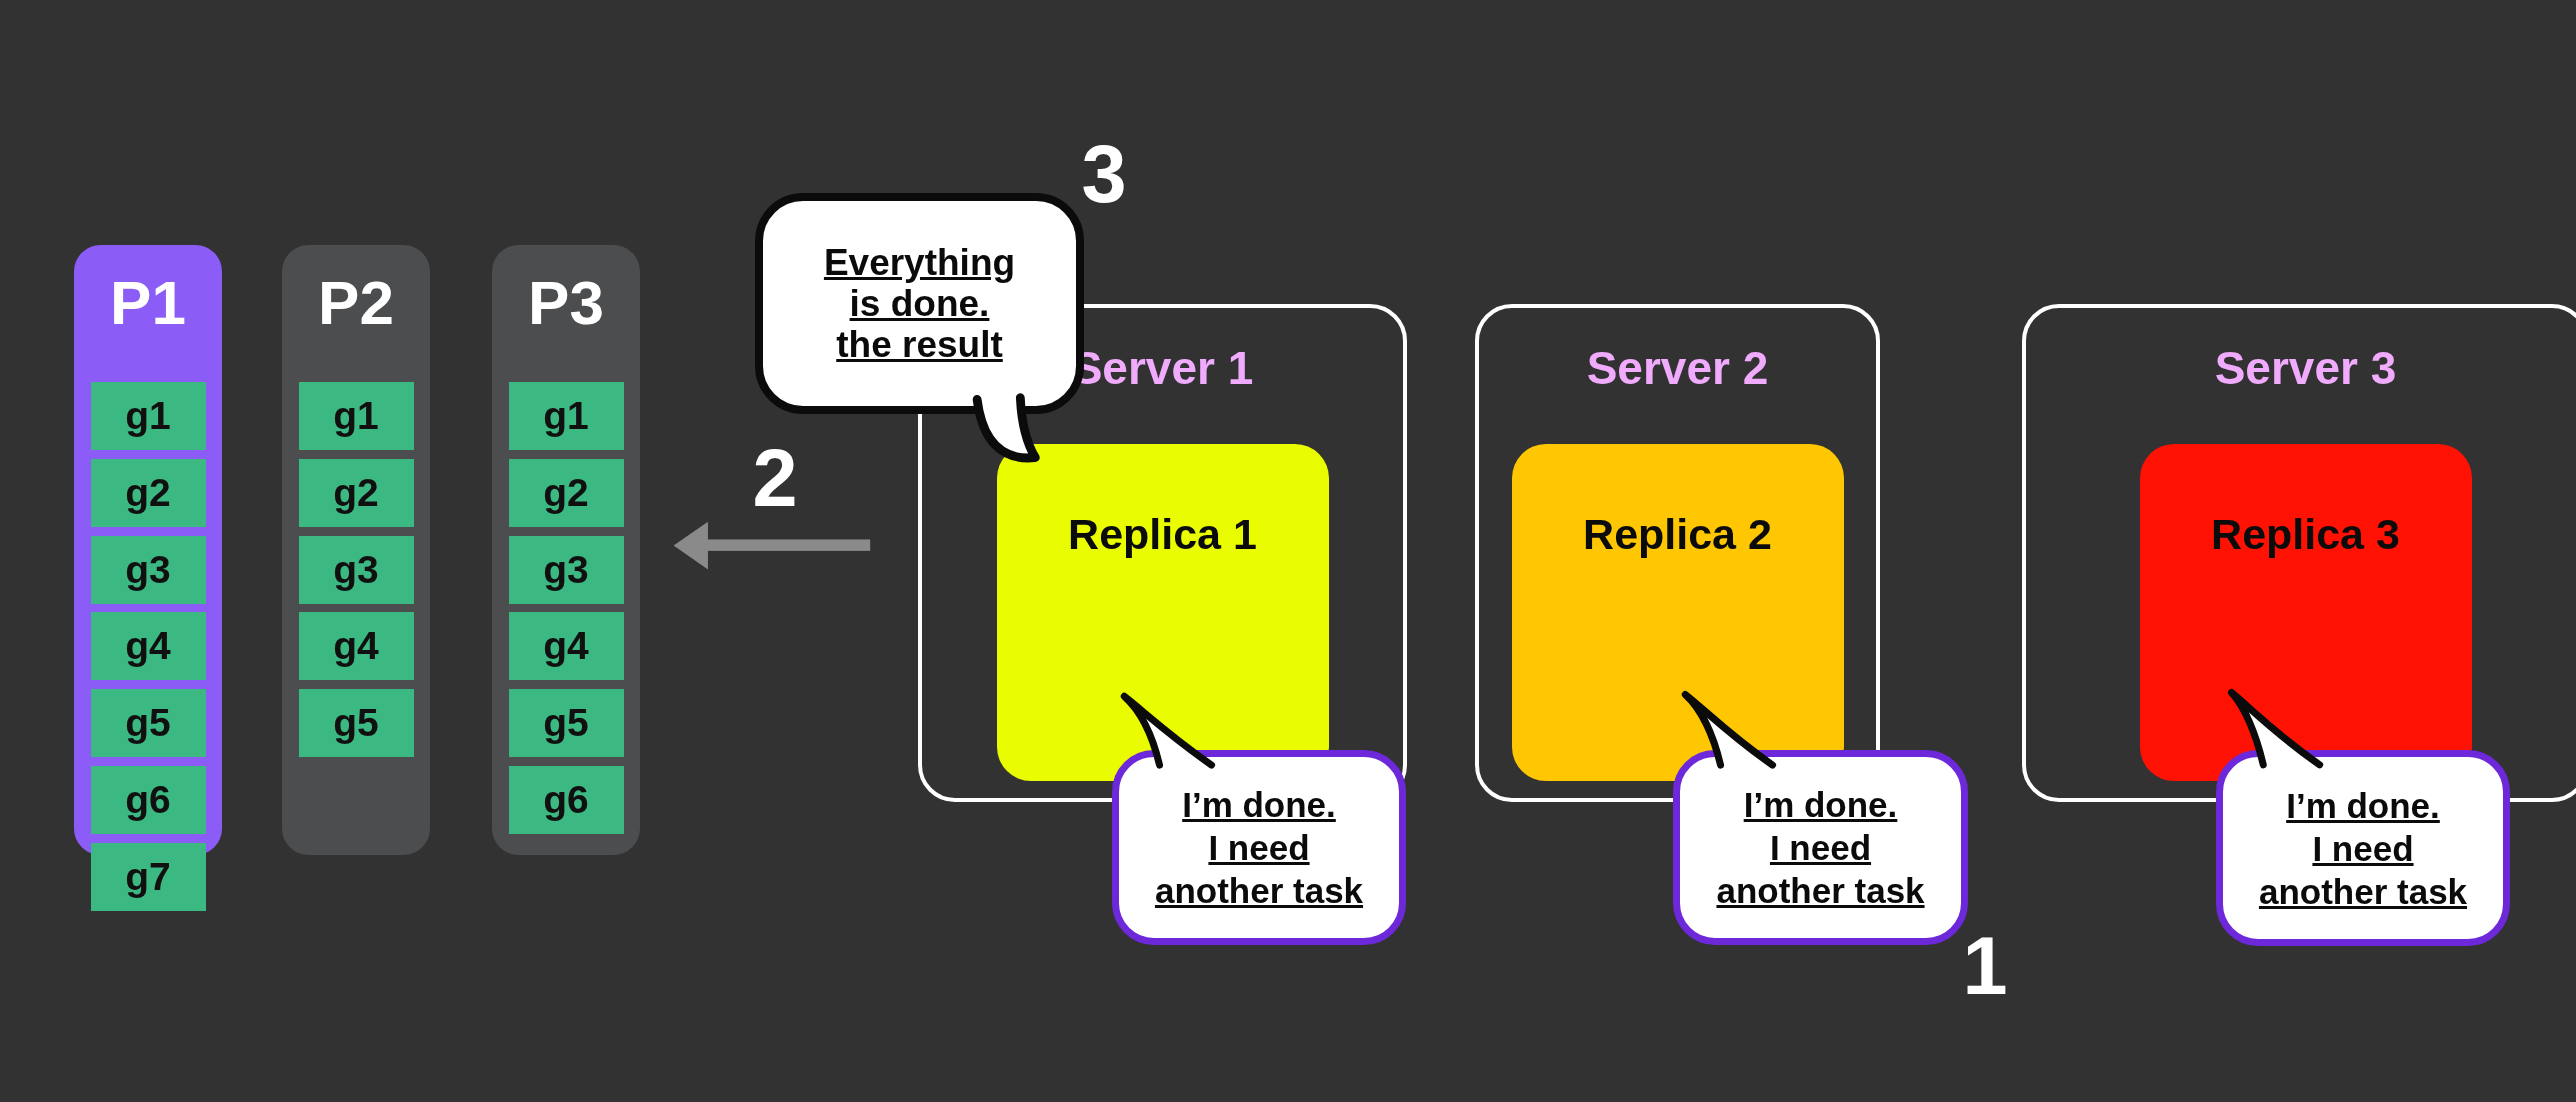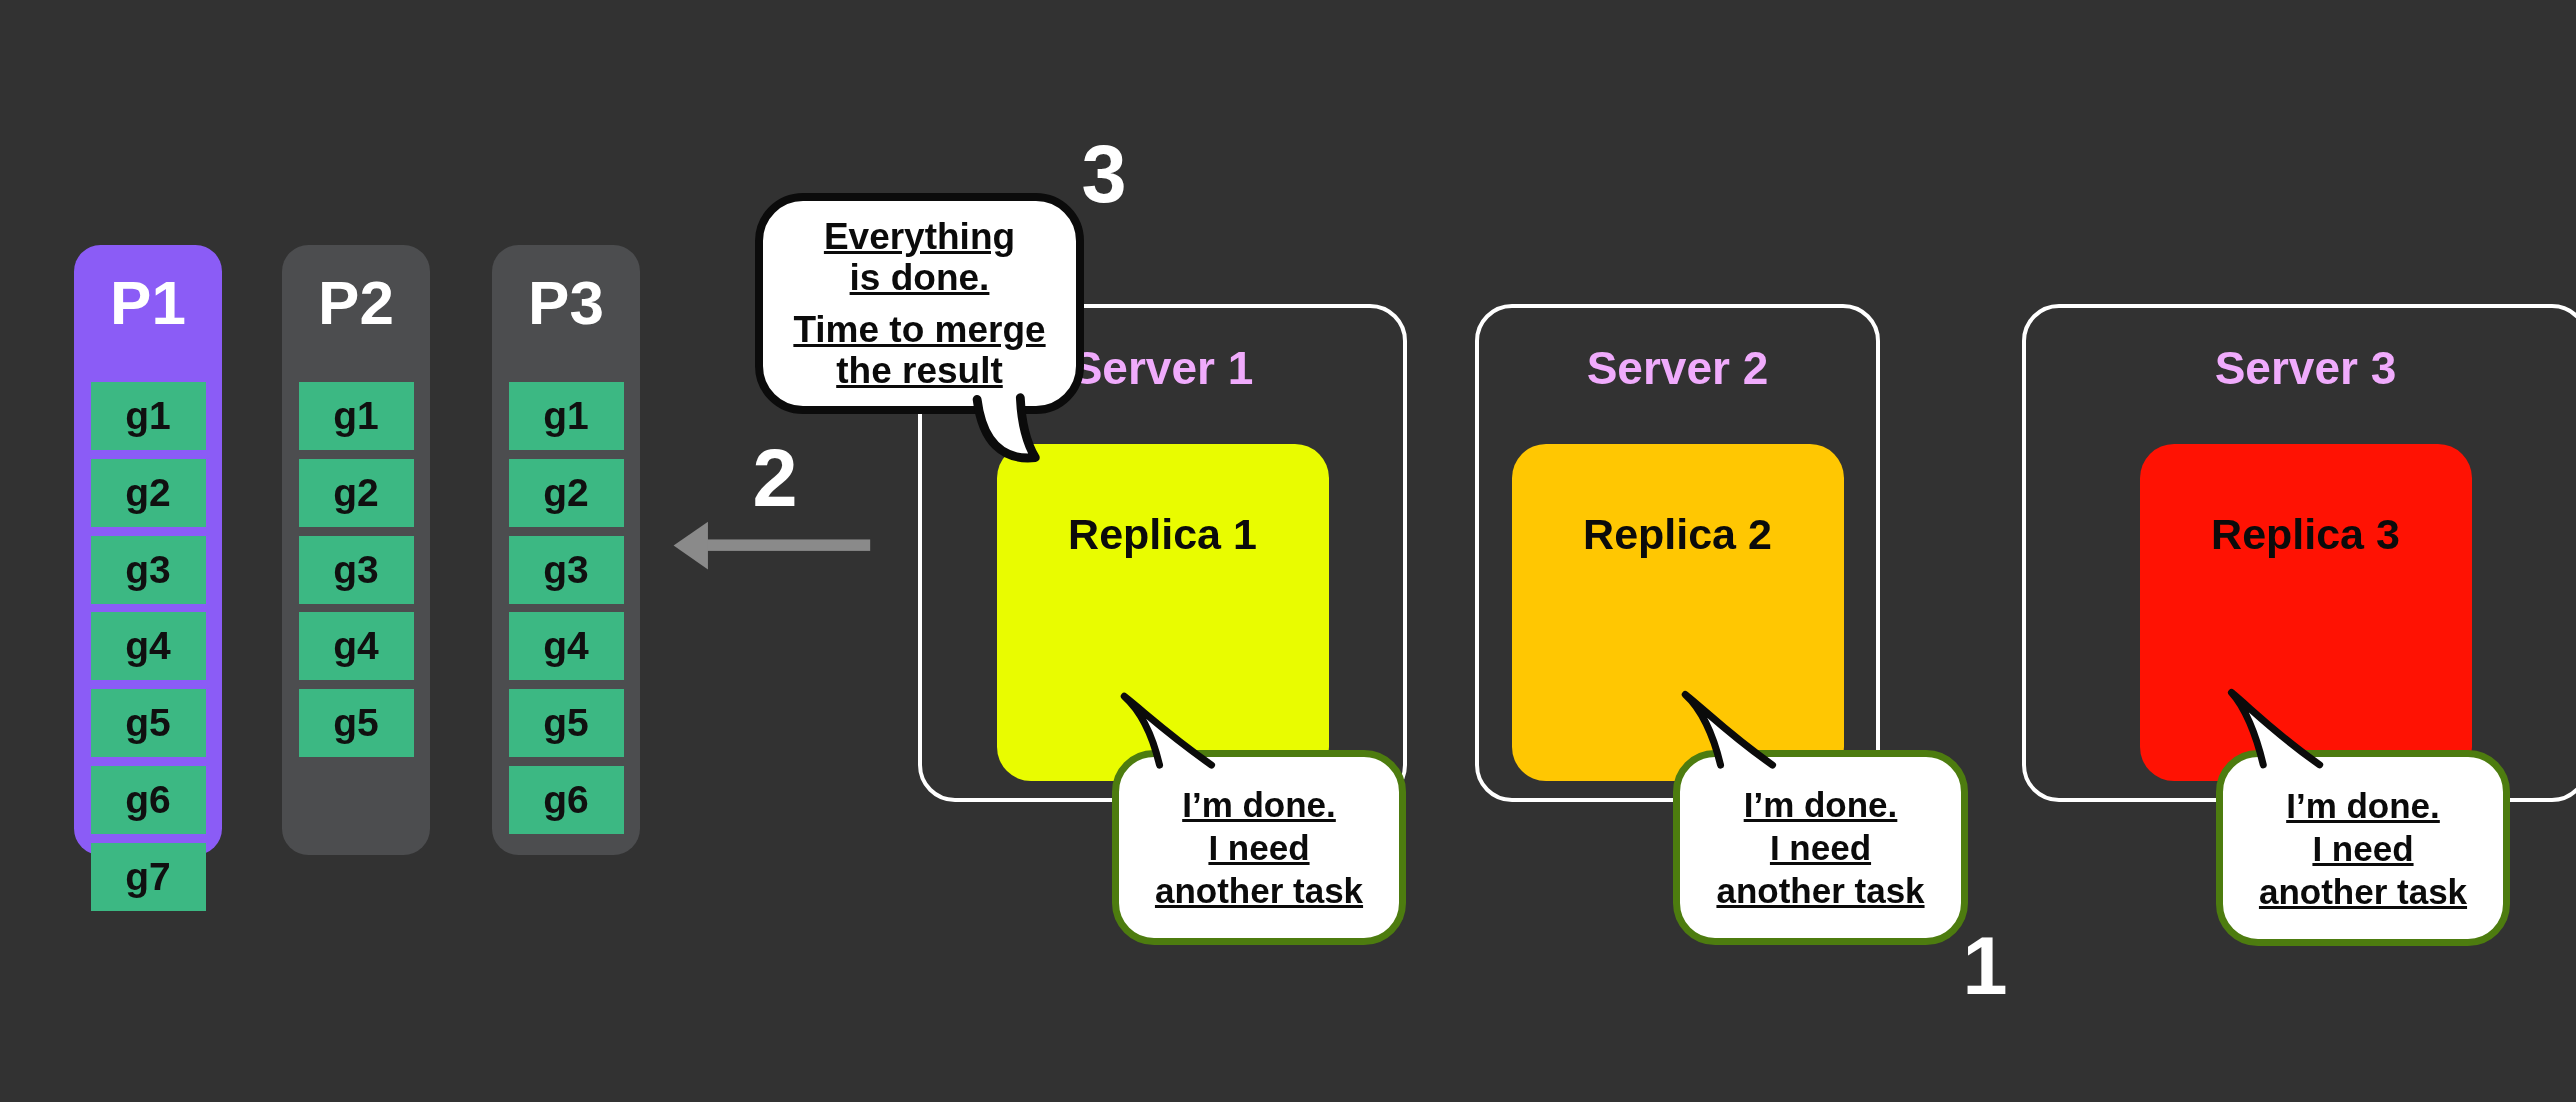--- a/index.html
+++ b/index.html
@@ -44,21 +44,21 @@
   .step-1 { left:1945px; top:926px; }
 
   
   .bubble { position:absolute; box-sizing:border-box; background:#ffffff;
             color:#0b0b0b; display:flex; flex-direction:column;
             justify-content:center; align-items:center; text-align:center;
             z-index:10;text-decoration:underline; }
   .bubble-merge { left:755px; top:193px; width:329px; height:221px;
                   border:8.8px solid #0b0b0b; border-radius:48px;
                   font-size:37px; line-height:41px; }
-  .bubble-done { width:294px; height:195px; border:7px solid #4d7c0f;
+  .bubble-done { width:294px; height:195px; border:7px solid #6d28d9;
                  border-radius:42px; font-size:35px; line-height:43px; }
   .bubble-done-1 { left:1112px; top:750px; }
   .bubble-done-2 { left:1673px; top:750px; width:295px; }
   .bubble-done-3 { left:2216px; top:750px; height:196px; }
   .bline { width:100%; }
   .bline.gap { margin-top:10.6px; }
 
   .tail { position:absolute; z-index:11; }
   .tail path { fill:#ffffff; stroke:#0b0b0b; stroke-linecap:round;
                stroke-linejoin:round; }
@@ -129,21 +129,20 @@
   <div class="server server-3">
     <div class="stitle">Server 3</div>
     <div class="replica" style="background-color: rgb(255, 18, 3);">
       <div class="rtitle">Replica 3</div>
     </div>
   </div>
 
   <div class="bubble bubble-merge">
     <div class="bline">Everything</div>
     <div class="bline">is done.</div>
-    <div class="bline gap">Time to merge</div>
     <div class="bline">the result</div>
   </div>
   <svg class="tail" style="left:954px; top:380px;" width="115" height="97" viewBox="1080 430 130 110">
     <path d="M1106 452 C1112 500 1135 522 1172 518 C1160 498 1156 472 1155 450" stroke-width="10"></path>
   </svg>
 
   <div class="bubble bubble-done bubble-done-1">
     <div class="bline">I’m done.</div>
     <div class="bline">I need</div>
     <div class="bline">another task</div>

